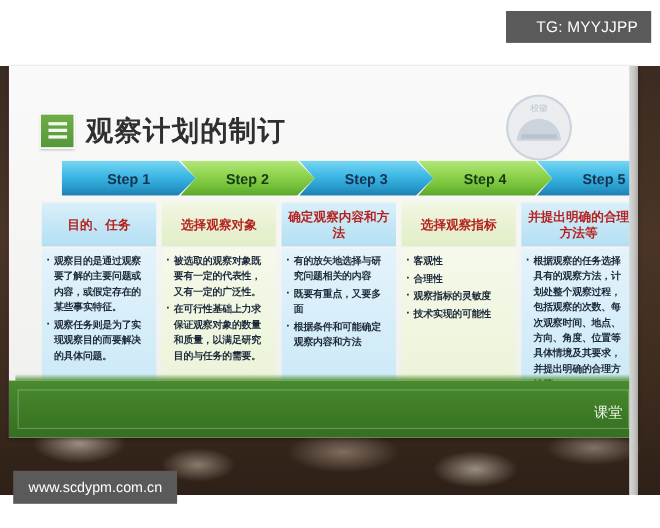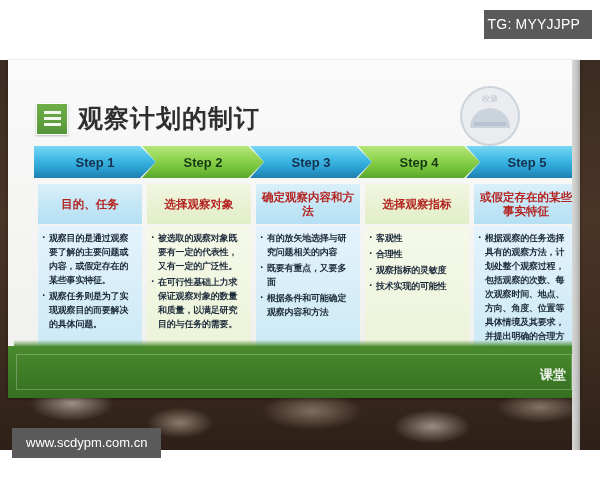--- a/index.html
+++ b/index.html
@@ -17,21 +17,21 @@
 
   
   #tg-badge {
     position: absolute;
     top: 10px;
     right: 8px;
     background: #5a5a5a;
     color: #ffffff;
     font-size: 14px;
     line-height: 1;
-    padding: 7px 12px 8px 4px;
+    padding: 7px 12px 8px 28px;
     letter-spacing: 0.2px;
     font-family: "Liberation Sans", sans-serif;
   }
 
   
   #url-badge {
     position: absolute;
     left: 12px;
     bottom: 22px;
     background: #5a5a5a;
@@ -174,21 +174,21 @@
     font-weight: bold;
     color: #2f2f2f;
     letter-spacing: 1px;
     white-space: nowrap;
     font-family: "DejaVu Sans", sans-serif;
   }
 
   
   #steps-row {
     position: absolute;
-    left: 26px;
+    left: 48px;
     top: 86px;
     width: 540px;
     height: 32px;
     display: flex;
   }
   .step-arrow {
     position: relative;
     flex: 1 1 0;
     height: 32px;
     display: flex;
@@ -288,21 +288,21 @@
     top: -1px;
     font-weight: bold;
   }
 
   
   #classroom-mark {
     position: absolute;
     right: 14px;
     bottom: 14px;
     font-size: 13px;
-    font-weight: bold;
+    font-weight: normal;
     color: #ffffff;
     opacity: 0.92;
     white-space: nowrap;
     font-family: "DejaVu Sans", sans-serif;
     z-index: 12;
   }
 
   
   #right-edge {
     position: absolute;
@@ -363,21 +363,21 @@
         <div class="hdr-box green">
           <span>选择观察对象</span>
         </div>
         <div class="hdr-box blue">
           <span>确定观察内容和方法</span>
         </div>
         <div class="hdr-box green">
           <span>选择观察指标</span>
         </div>
         <div class="hdr-box blue">
-          <span>或假定存在的某些事实特征</span>
+          <span>并提出明确的合理方法等</span>
         </div>
       </div>
 
     <div id="content-row">
         <div class="content-box blue">
           <ul>
             <li>观察目的是通过观察要了解的主要问题或内容，或假定存在的某些事实特征。</li>
             <li>观察任务则是为了实现观察目的而要解决的具体问题。</li>
           </ul>
         </div>

